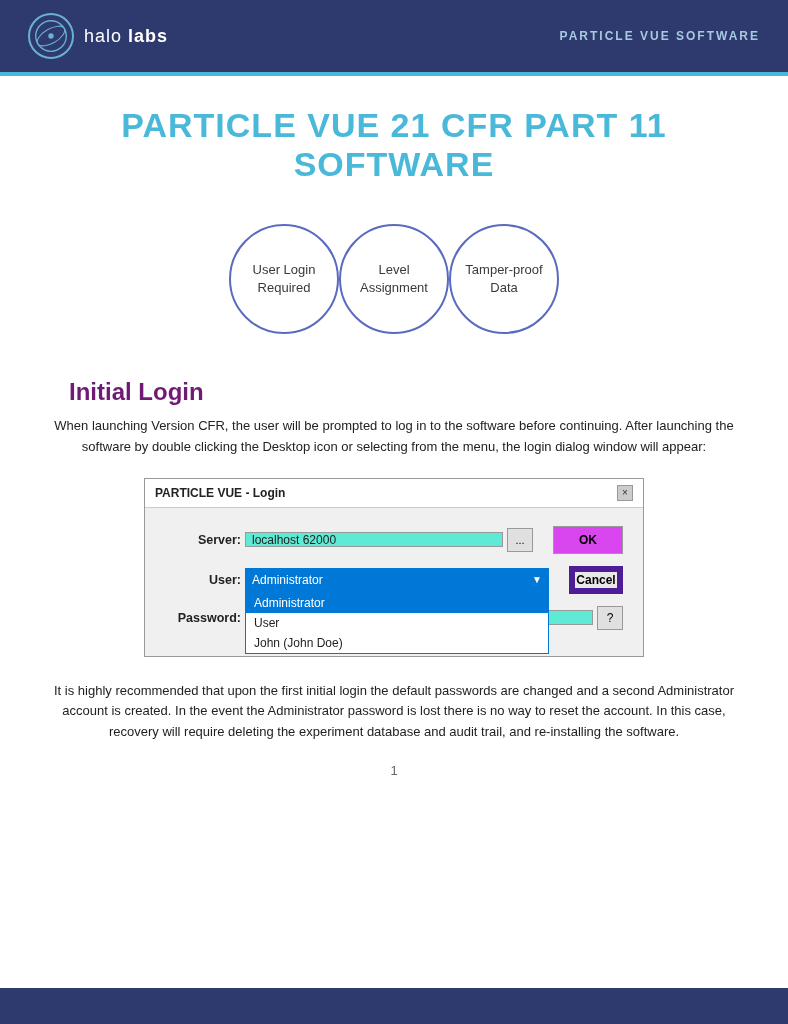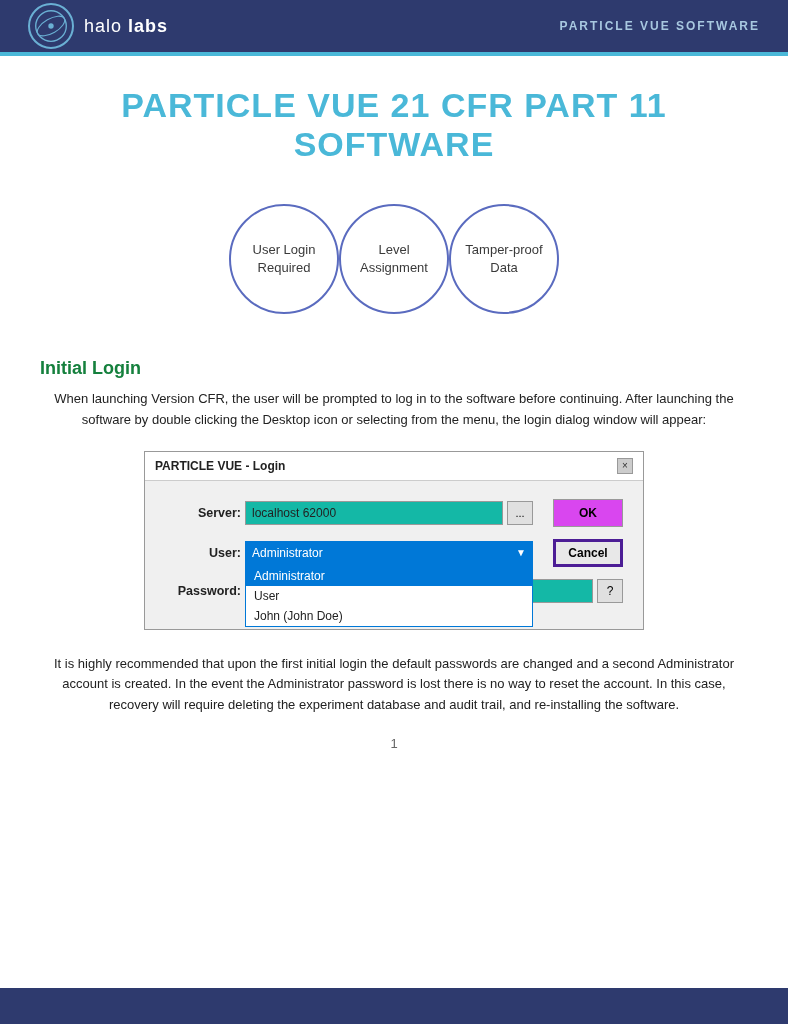--- a/index.html
+++ b/index.html
@@ -12,21 +12,21 @@
       position: relative;
     }
 
     
     .header {
       background: #2e3a6e;
       display: flex;
       align-items: center;
       justify-content: space-between;
       padding: 12px 28px;
-      height: 52px;
+      height: 72px;
     }
 
     .logo-area {
       display: flex;
       align-items: center;
       gap: 10px;
     }
 
     .logo-circle {
       width: 46px;
@@ -105,24 +105,25 @@
     }
 
     .feature-circle-label {
       color: #3a3a3a;
       font-size: 13px;
       line-height: 1.4;
     }
 
     
     .section-heading {
-      color: #15803d;
-      font-size: 18px;
+      color: #701a75;
+      font-size: 24px;
       font-weight: 600;
       margin-bottom: 10px;
+      margin-left: 29px;
     }
 
     
     .body-text {
       font-size: 13px;
       color: #222;
       line-height: 1.6;
       margin-bottom: 14px;
       text-align: center;
     }
@@ -183,23 +184,23 @@
       width: 80px;
       font-size: 12.5px;
       color: #222;
       text-align: right;
       padding-right: 4px;
       font-weight: 600;
     }
 
     .dialog-input {
       flex: 1;
-      height: 24px;
-      border: 1px solid #999;
-      background: #14b8a6;
+      height: 15px;
+      border: 1px solid #999;
+      background: #5eead4;
       font-size: 12px;
       padding: 2px 6px;
       display: flex;
       align-items: center;
     }
 
     .dialog-input-text {
       font-size: 12px;
       color: #222;
     }
@@ -226,23 +227,23 @@
       align-items: center;
       justify-content: center;
       font-size: 12px;
       cursor: pointer;
       margin-left: 10px;
       font-weight: 600;
       align-self: flex-start;
     }
 
     .dialog-cancel-btn {
-      width: 70px;
+      width: 54px;
       height: 28px;
-      border: 3px solid #4c1d95;
+      border: 6px solid #4c1d95;
       background: #e8e8e8;
       display: flex;
       align-items: center;
       justify-content: center;
       font-size: 12px;
       cursor: pointer;
       margin-left: 10px;
       font-weight: 600;
       align-self: flex-start;
     }

